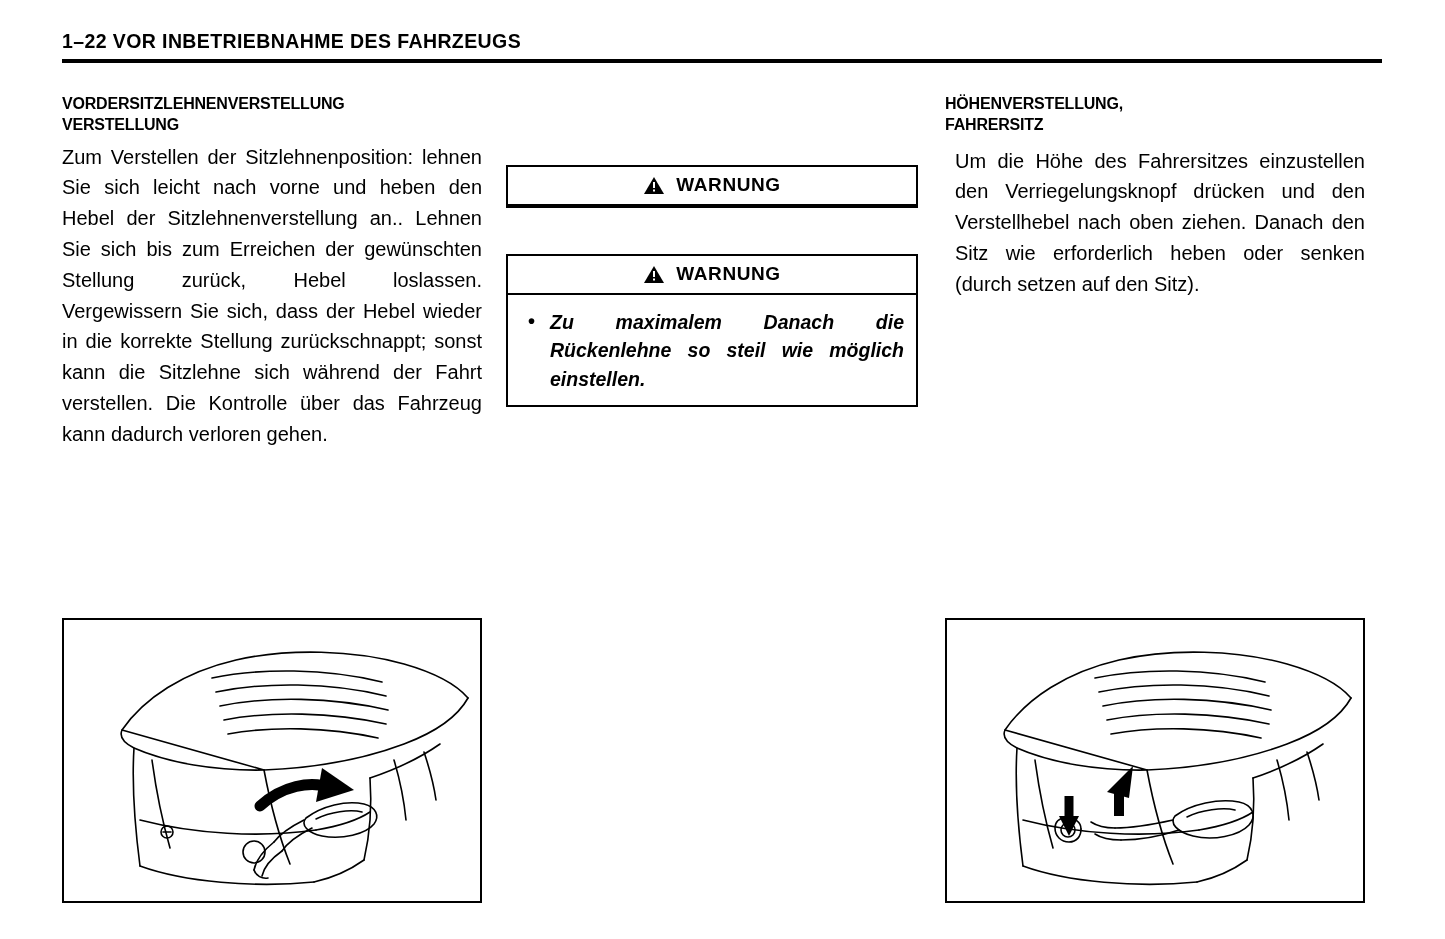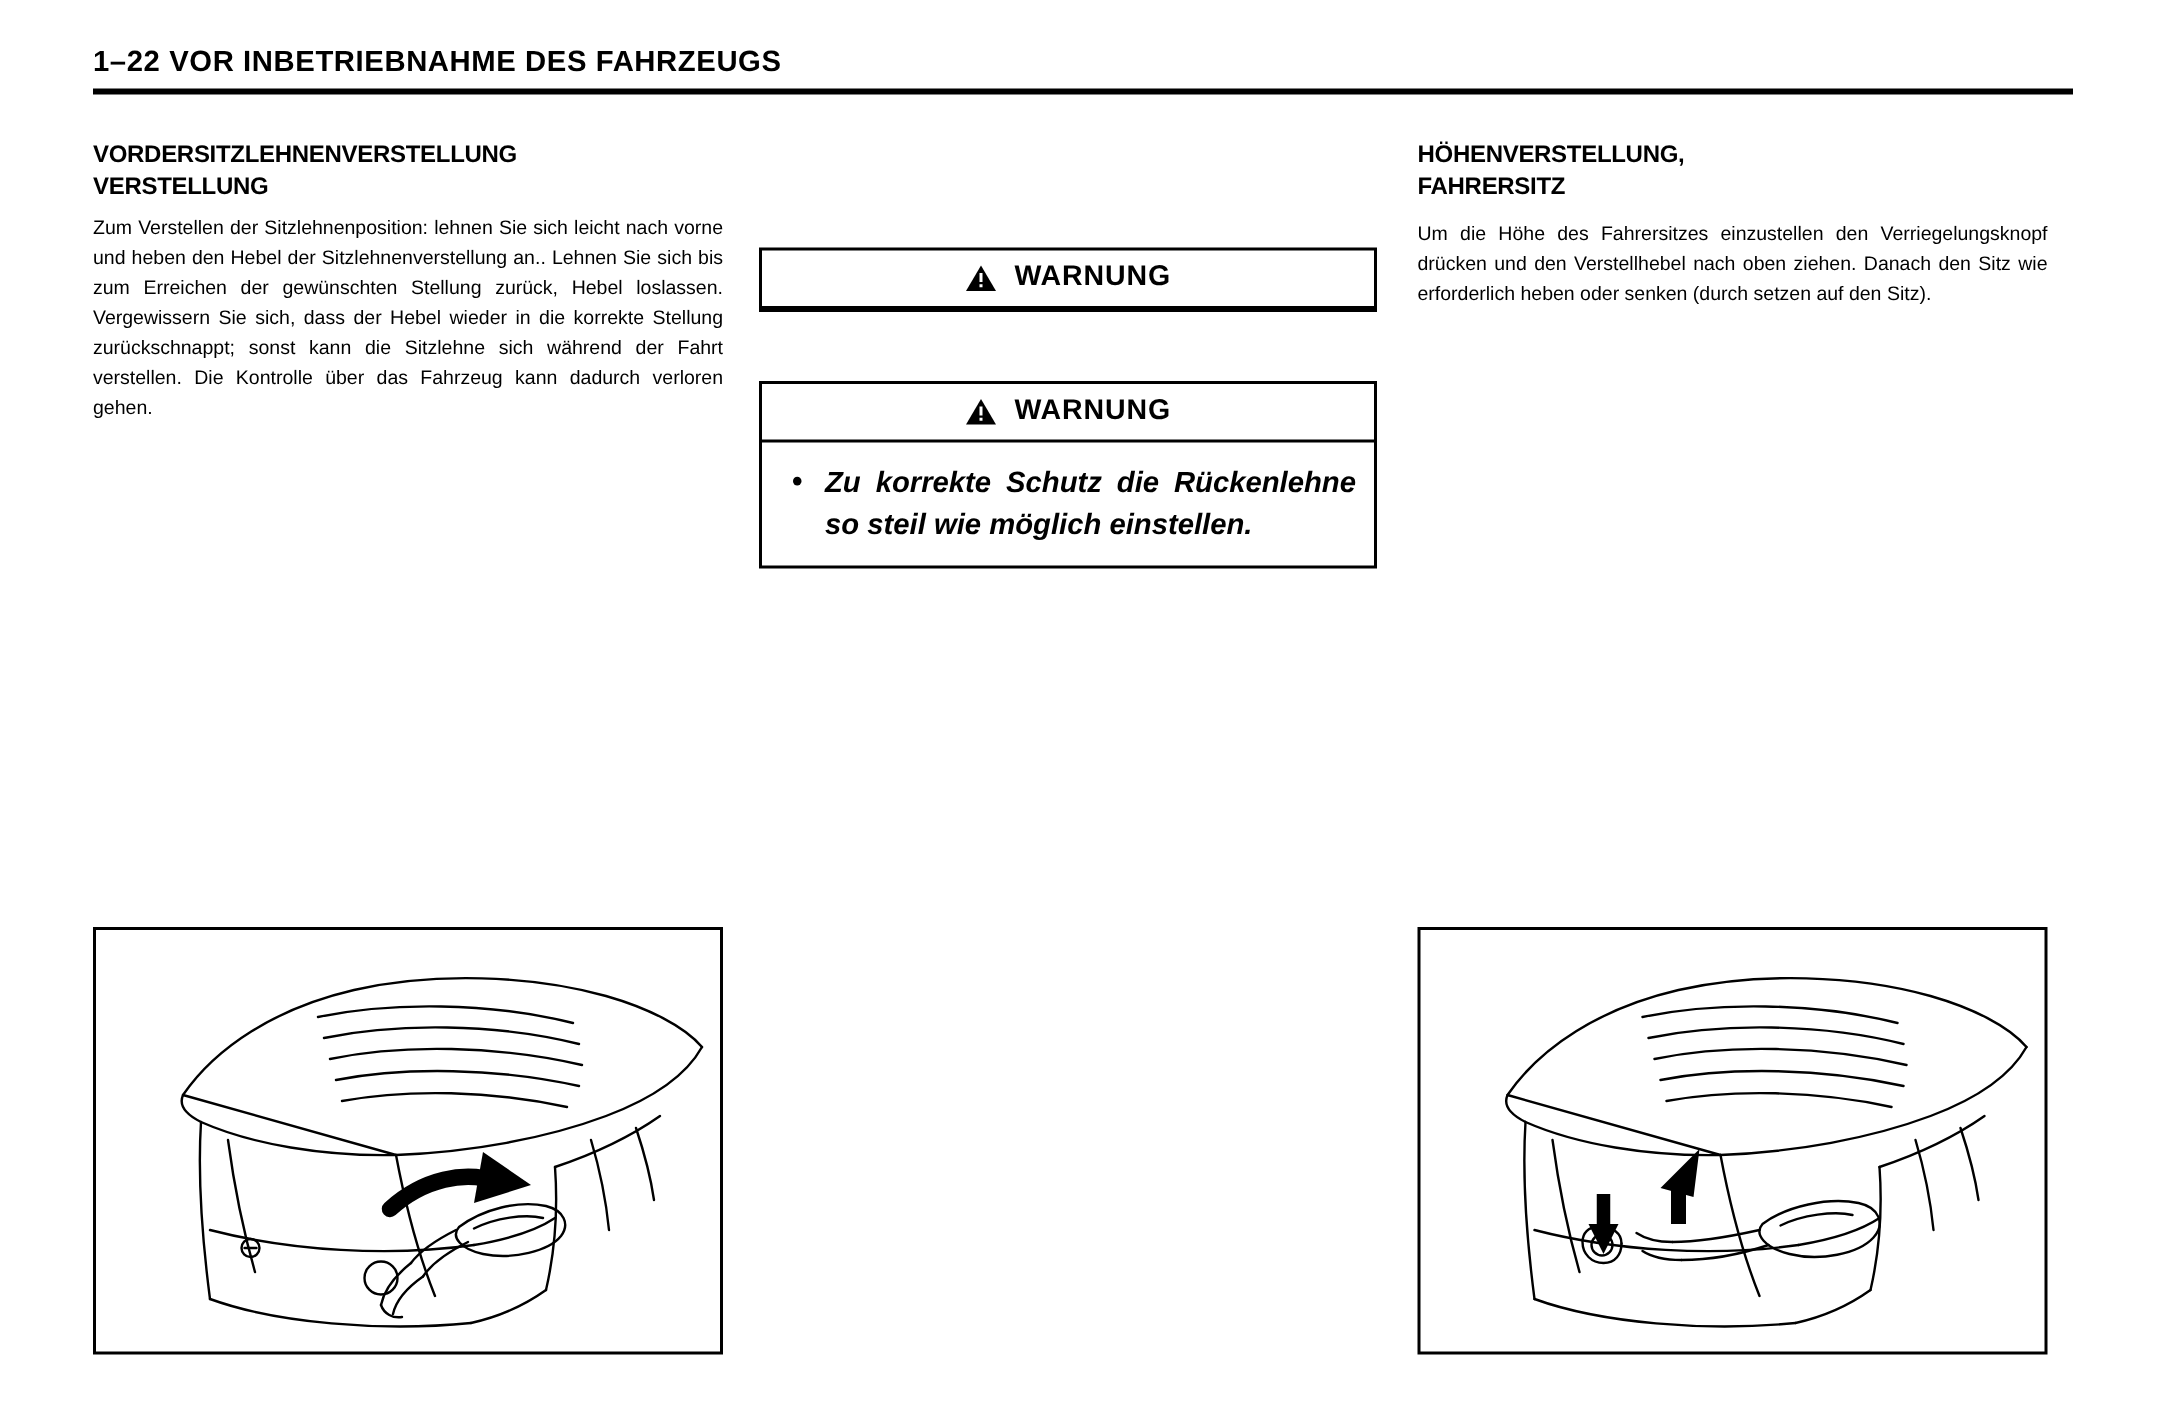--- a/index.html
+++ b/index.html
@@ -52,29 +52,29 @@
   .col-right { left: 945px; top: 93px;  width: 420px; }
 
   h2.sec-title {
     font-size: 16px;
     font-weight: bold;
     margin: 0 0 0 0;
     line-height: 1.33;
     letter-spacing: -0.2px;
   }
   .body-text {
-    font-size: 13px;
+    font-size: 20px;
     line-height: 1.54;
     text-align: justify;
     text-justify: inter-word;
     margin-top: 8px;
     hyphens: manual;
   }
   .col-left .body-text { margin-top: 6px; }
-  .col-right .body-text { margin-top: 10px; }
+  .col-right .body-text { margin-top: 10px; margin-left: 10px; }
 
   
   .warning-box {
     border: 2px solid #000;
     box-sizing: border-box;
     width: 412px;
     background: #fff;
   }
   .warning-box + .warning-box { margin-top: 46px; }
   .warning-head {
@@ -180,21 +180,21 @@
           <svg viewBox="0 0 22 19" aria-hidden="true">
             <polygon points="11,1 21,18 1,18" fill="#000"></polygon>
             <rect x="10" y="6" width="2" height="6" fill="#fff"></rect>
             <rect x="10" y="13.5" width="2" height="2" fill="#fff"></rect>
           </svg>
         </span>
         <span class="label">WARNUNG</span>
       </div>
       <div class="warning-body">
         <ul class="bullet-list">
-          <li>Zu korrekte Schutz die Rückenlehne so steil wie möglich einstellen.</li>
+          <li>Zu maximalem Danach die Rückenlehne so steil wie möglich einstellen.</li>
         </ul>
       </div>
     </div>
 
   </div>
 
   <div class="col col-right">
     <h2 class="sec-title">
       <span>HÖHENVERSTELLUNG,</span><br>
       <span>FAHRERSITZ</span>

